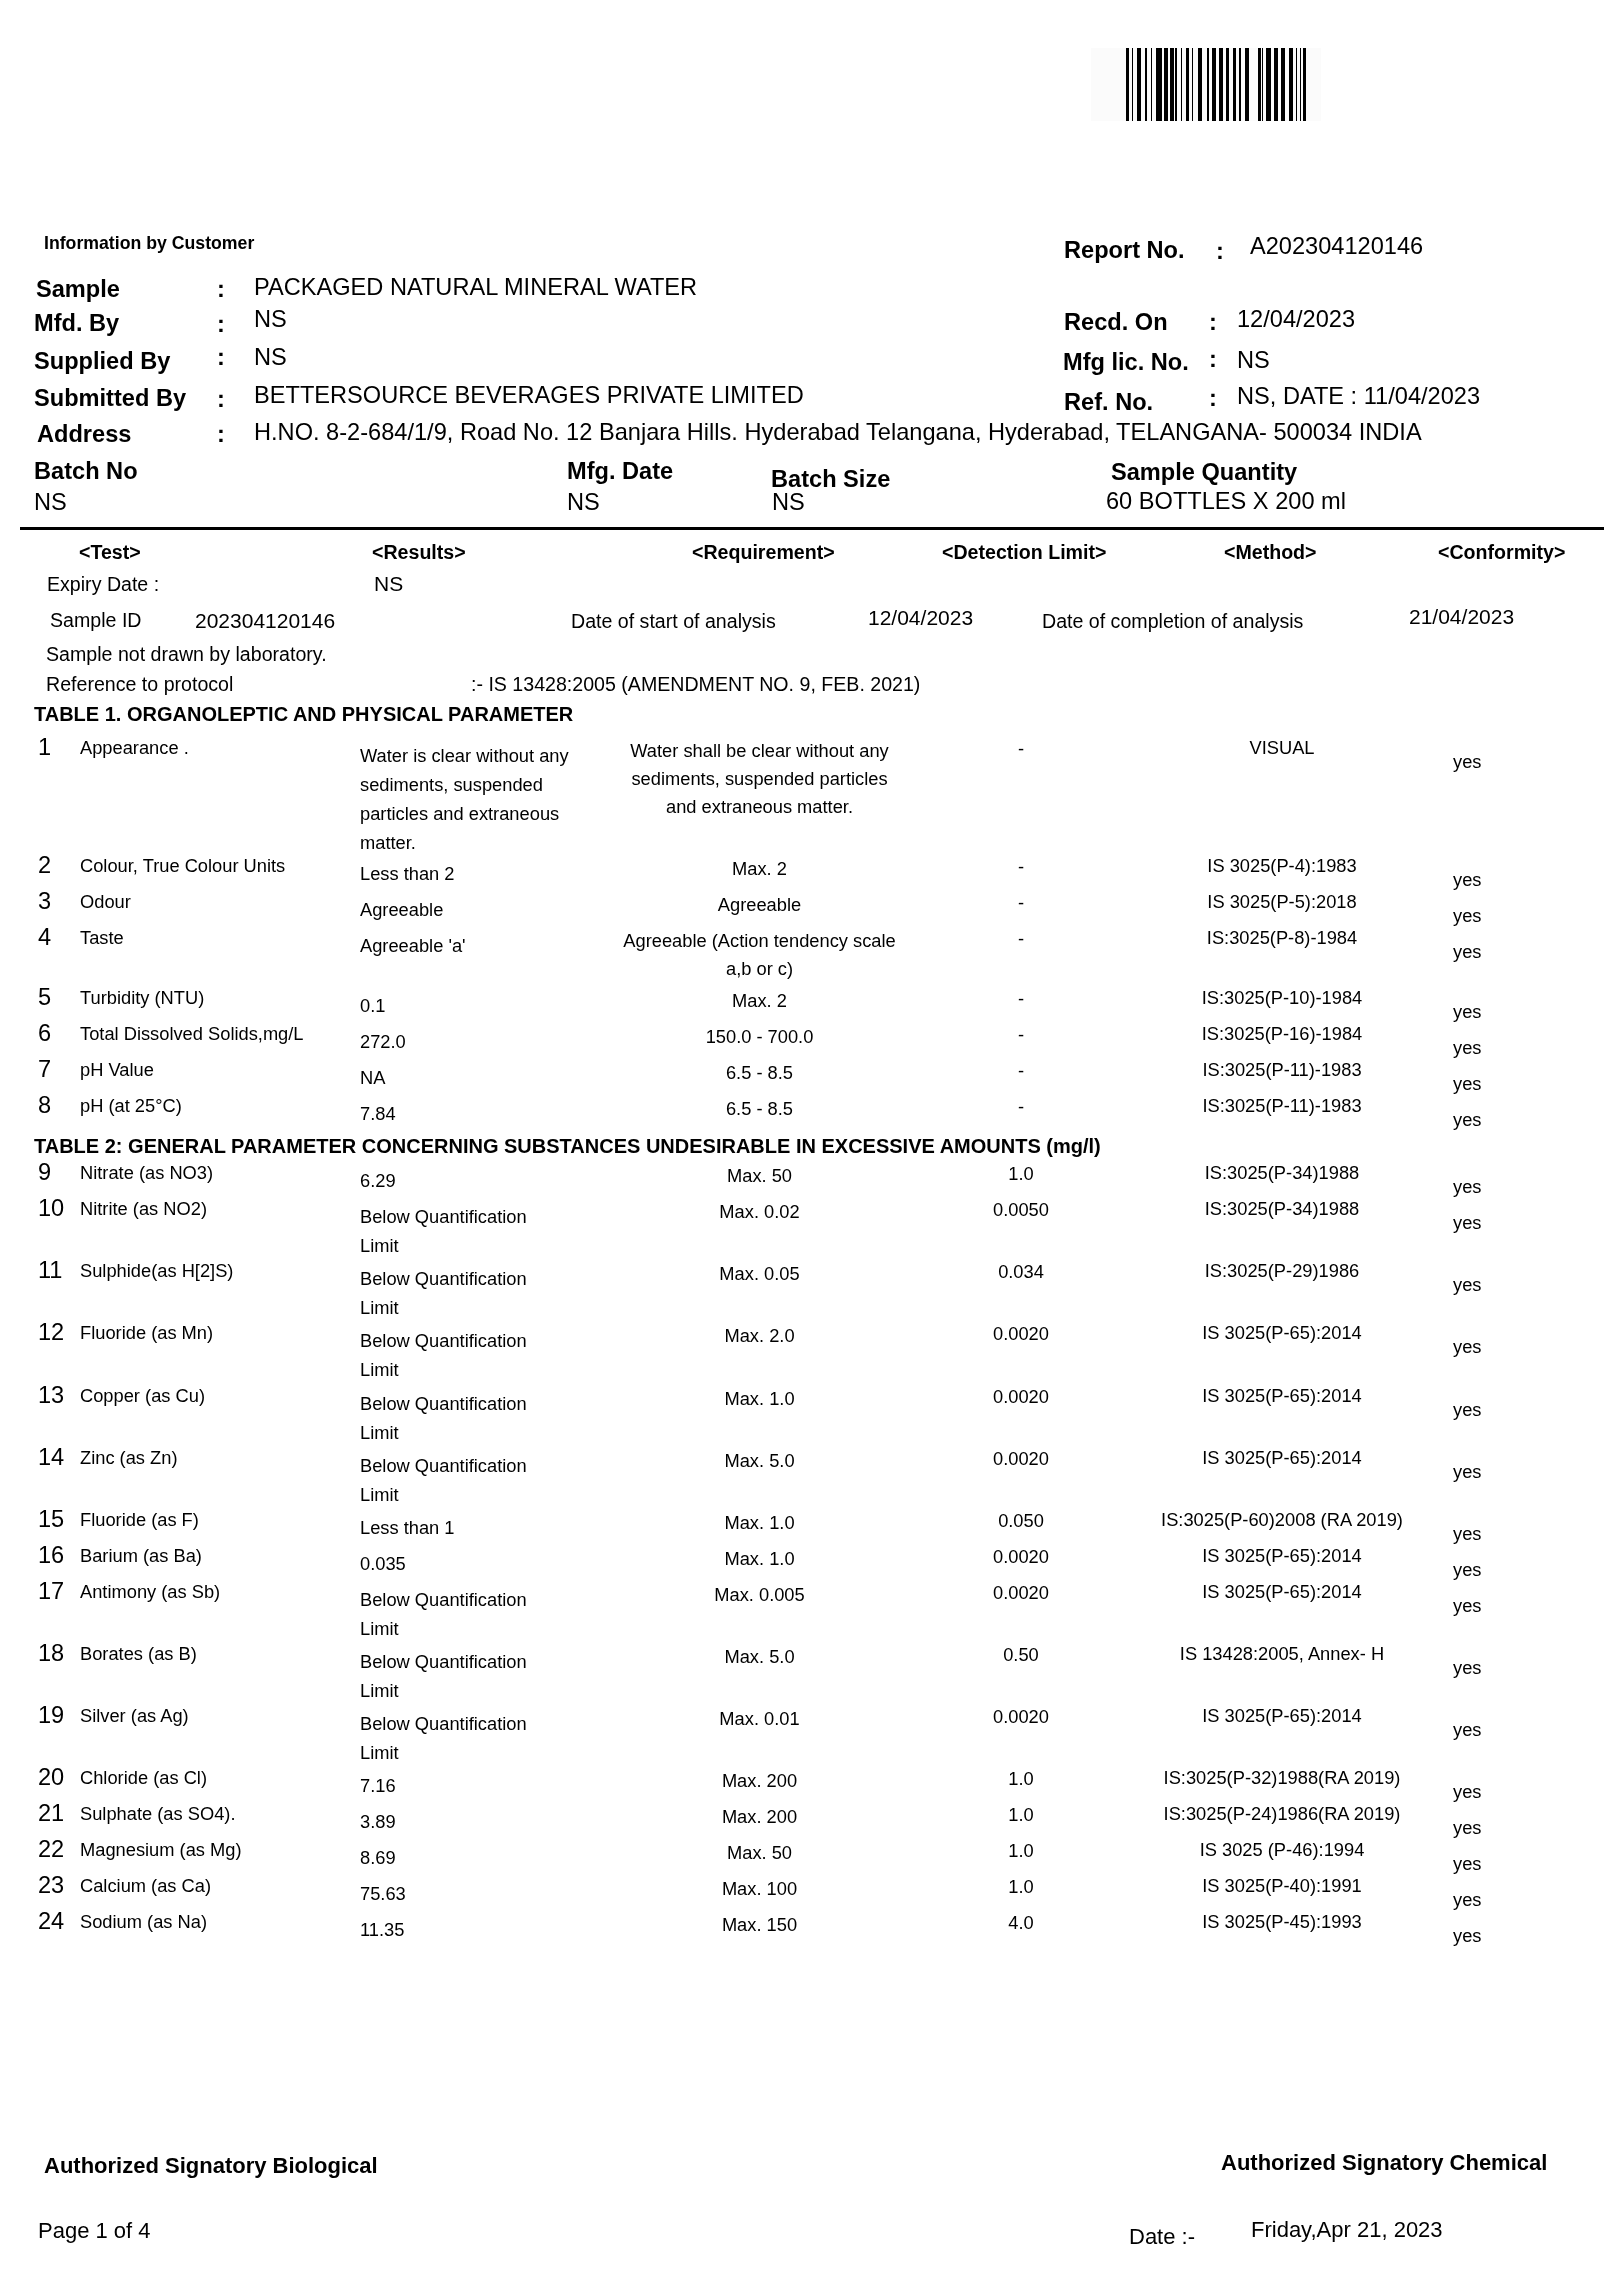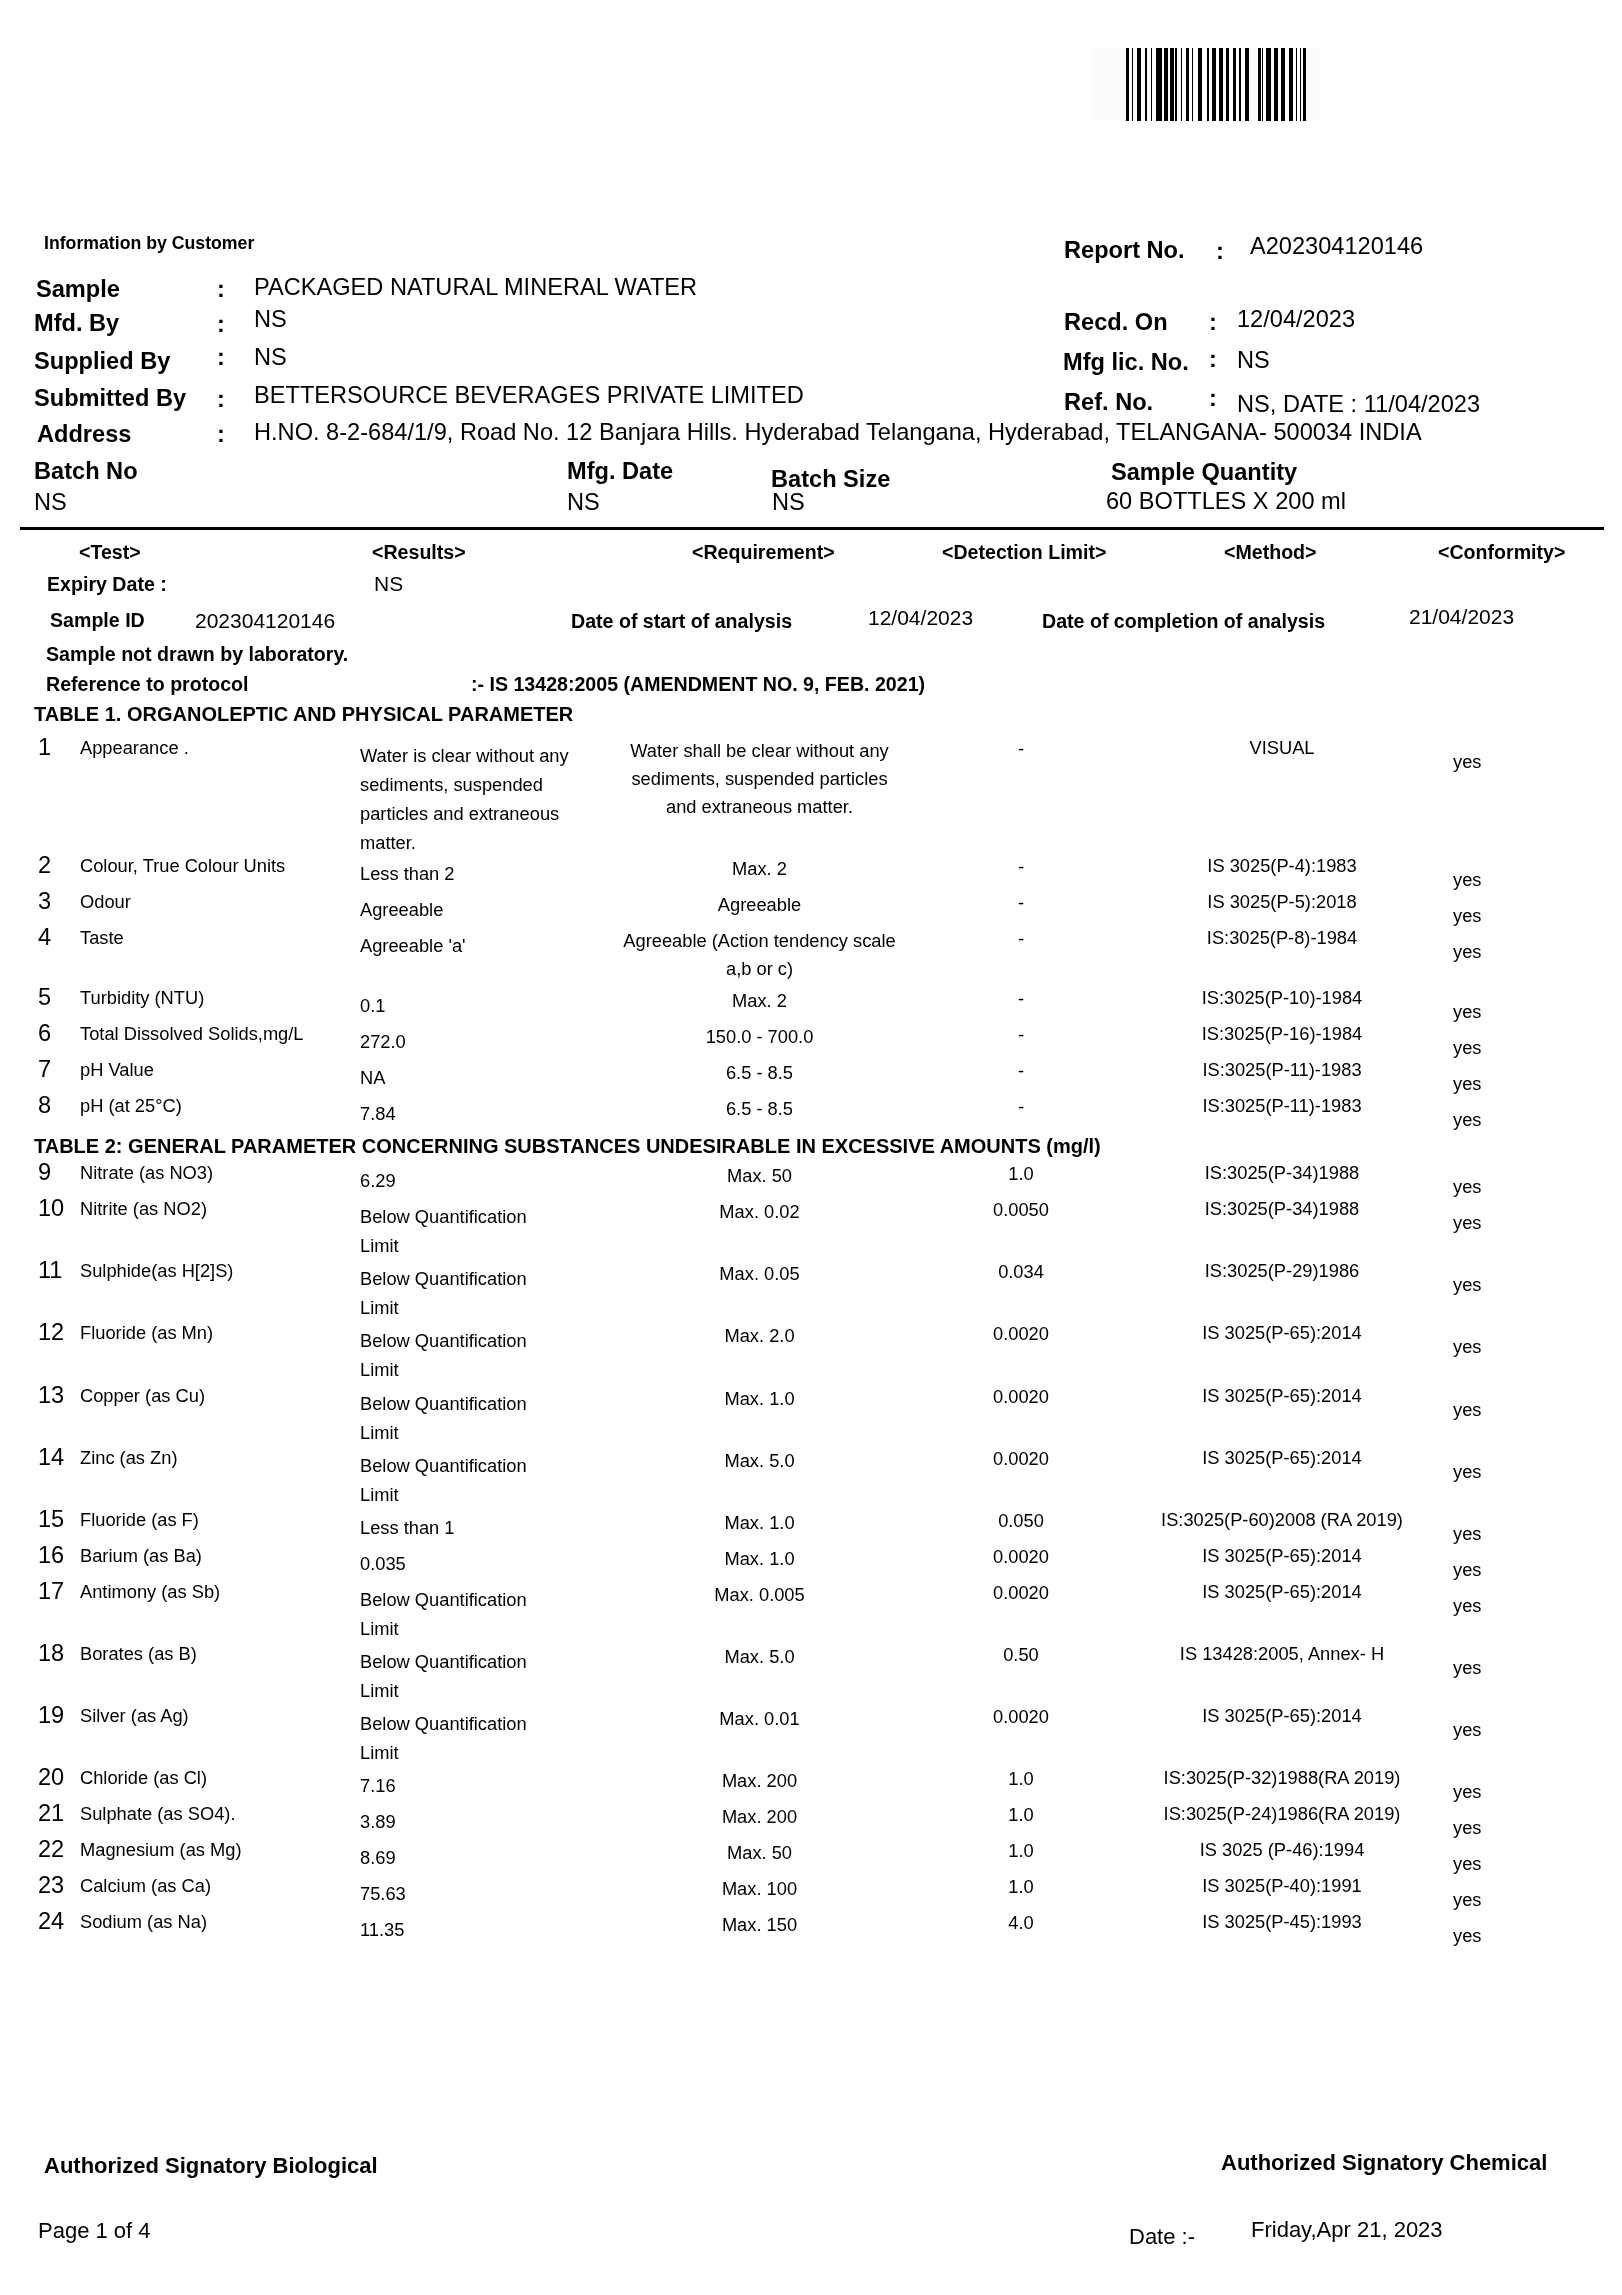--- a/index.html
+++ b/index.html
@@ -13,21 +13,21 @@
   #barcode .bar { position: absolute; top: 0; height: 73px; background: #000; }
 
   .lbl { font-size: 23.6px; font-weight: bold; }
   .val { font-size: 23.6px; }
   .info-small { font-size: 17.7px; font-weight: bold; }
   .colon { font-size: 23.6px; font-weight: bold; }
 
   .hr { position: absolute; left: 19.6px; width: 1584px; height: 3.3px; background: #000; top: 527px; }
 
   .hdr { font-size: 19.6px; font-weight: bold; }
-  .meta-l { font-size: 19.6px; font-weight: bold; }
+  .meta-l { font-size: 19.6px; font-weight: normal; }
   .meta-v { font-size: 21px; }
 
   .section { font-size: 20px; font-weight: bold; }
 
   .row { position: absolute; left: 0; width: 1622px; font-size: 18.3px; }
   .row .no { position: absolute; left: 38px; font-size: 23.6px; top: -2.6px; }
   .row .test { position: absolute; left: 80px; top: 0; }
   .row .res { position: absolute; left: 360px; top: 3.9px; line-height: 29px; white-space: normal; width: 209px; }
   .row .req { position: absolute; left: 622px; width: 275px; text-align: center; top: 0; line-height: 28px; white-space: normal; }
   .row .det { position: absolute; left: 949px; width: 144px; text-align: center; top: 1.3px; }
@@ -101,21 +101,21 @@
 <div class="abs lbl" style="left:1064px; top:309px;">Recd. On</div>
 <div class="abs colon" style="left:1209px; top:309px;">:</div>
 <div class="abs val" style="left:1237px; top:306px;">12/04/2023</div>
 
 <div class="abs lbl" style="left:1063px; top:349px;">Mfg lic. No.</div>
 <div class="abs colon" style="left:1209px; top:346px;">:</div>
 <div class="abs val" style="left:1237px; top:347px;">NS</div>
 
 <div class="abs lbl" style="left:1064px; top:389px;">Ref. No.</div>
 <div class="abs colon" style="left:1209px; top:385px;">:</div>
-<div class="abs val" style="left:1237px; top:383px;margin-top:8px;">NS, DATE : 11/04/2023</div>
+<div class="abs val" style="left:1237px; top:383px;">NS, DATE : 11/04/2023</div>
 
 <div class="abs lbl" style="left:34px; top:458px;">Batch No</div>
 <div class="abs val" style="left:34px; top:489px;">NS</div>
 <div class="abs lbl" style="left:567px; top:458px;">Mfg. Date</div>
 <div class="abs val" style="left:567px; top:489px;">NS</div>
 <div class="abs lbl" style="left:771px; top:466px;">Batch Size</div>
 <div class="abs val" style="left:772px; top:489px;">NS</div>
 <div class="abs lbl" style="left:1111px; top:459px;">Sample Quantity</div>
 <div class="abs val" style="left:1106px; top:488px;">60 BOTTLES X 200 ml</div>
 

